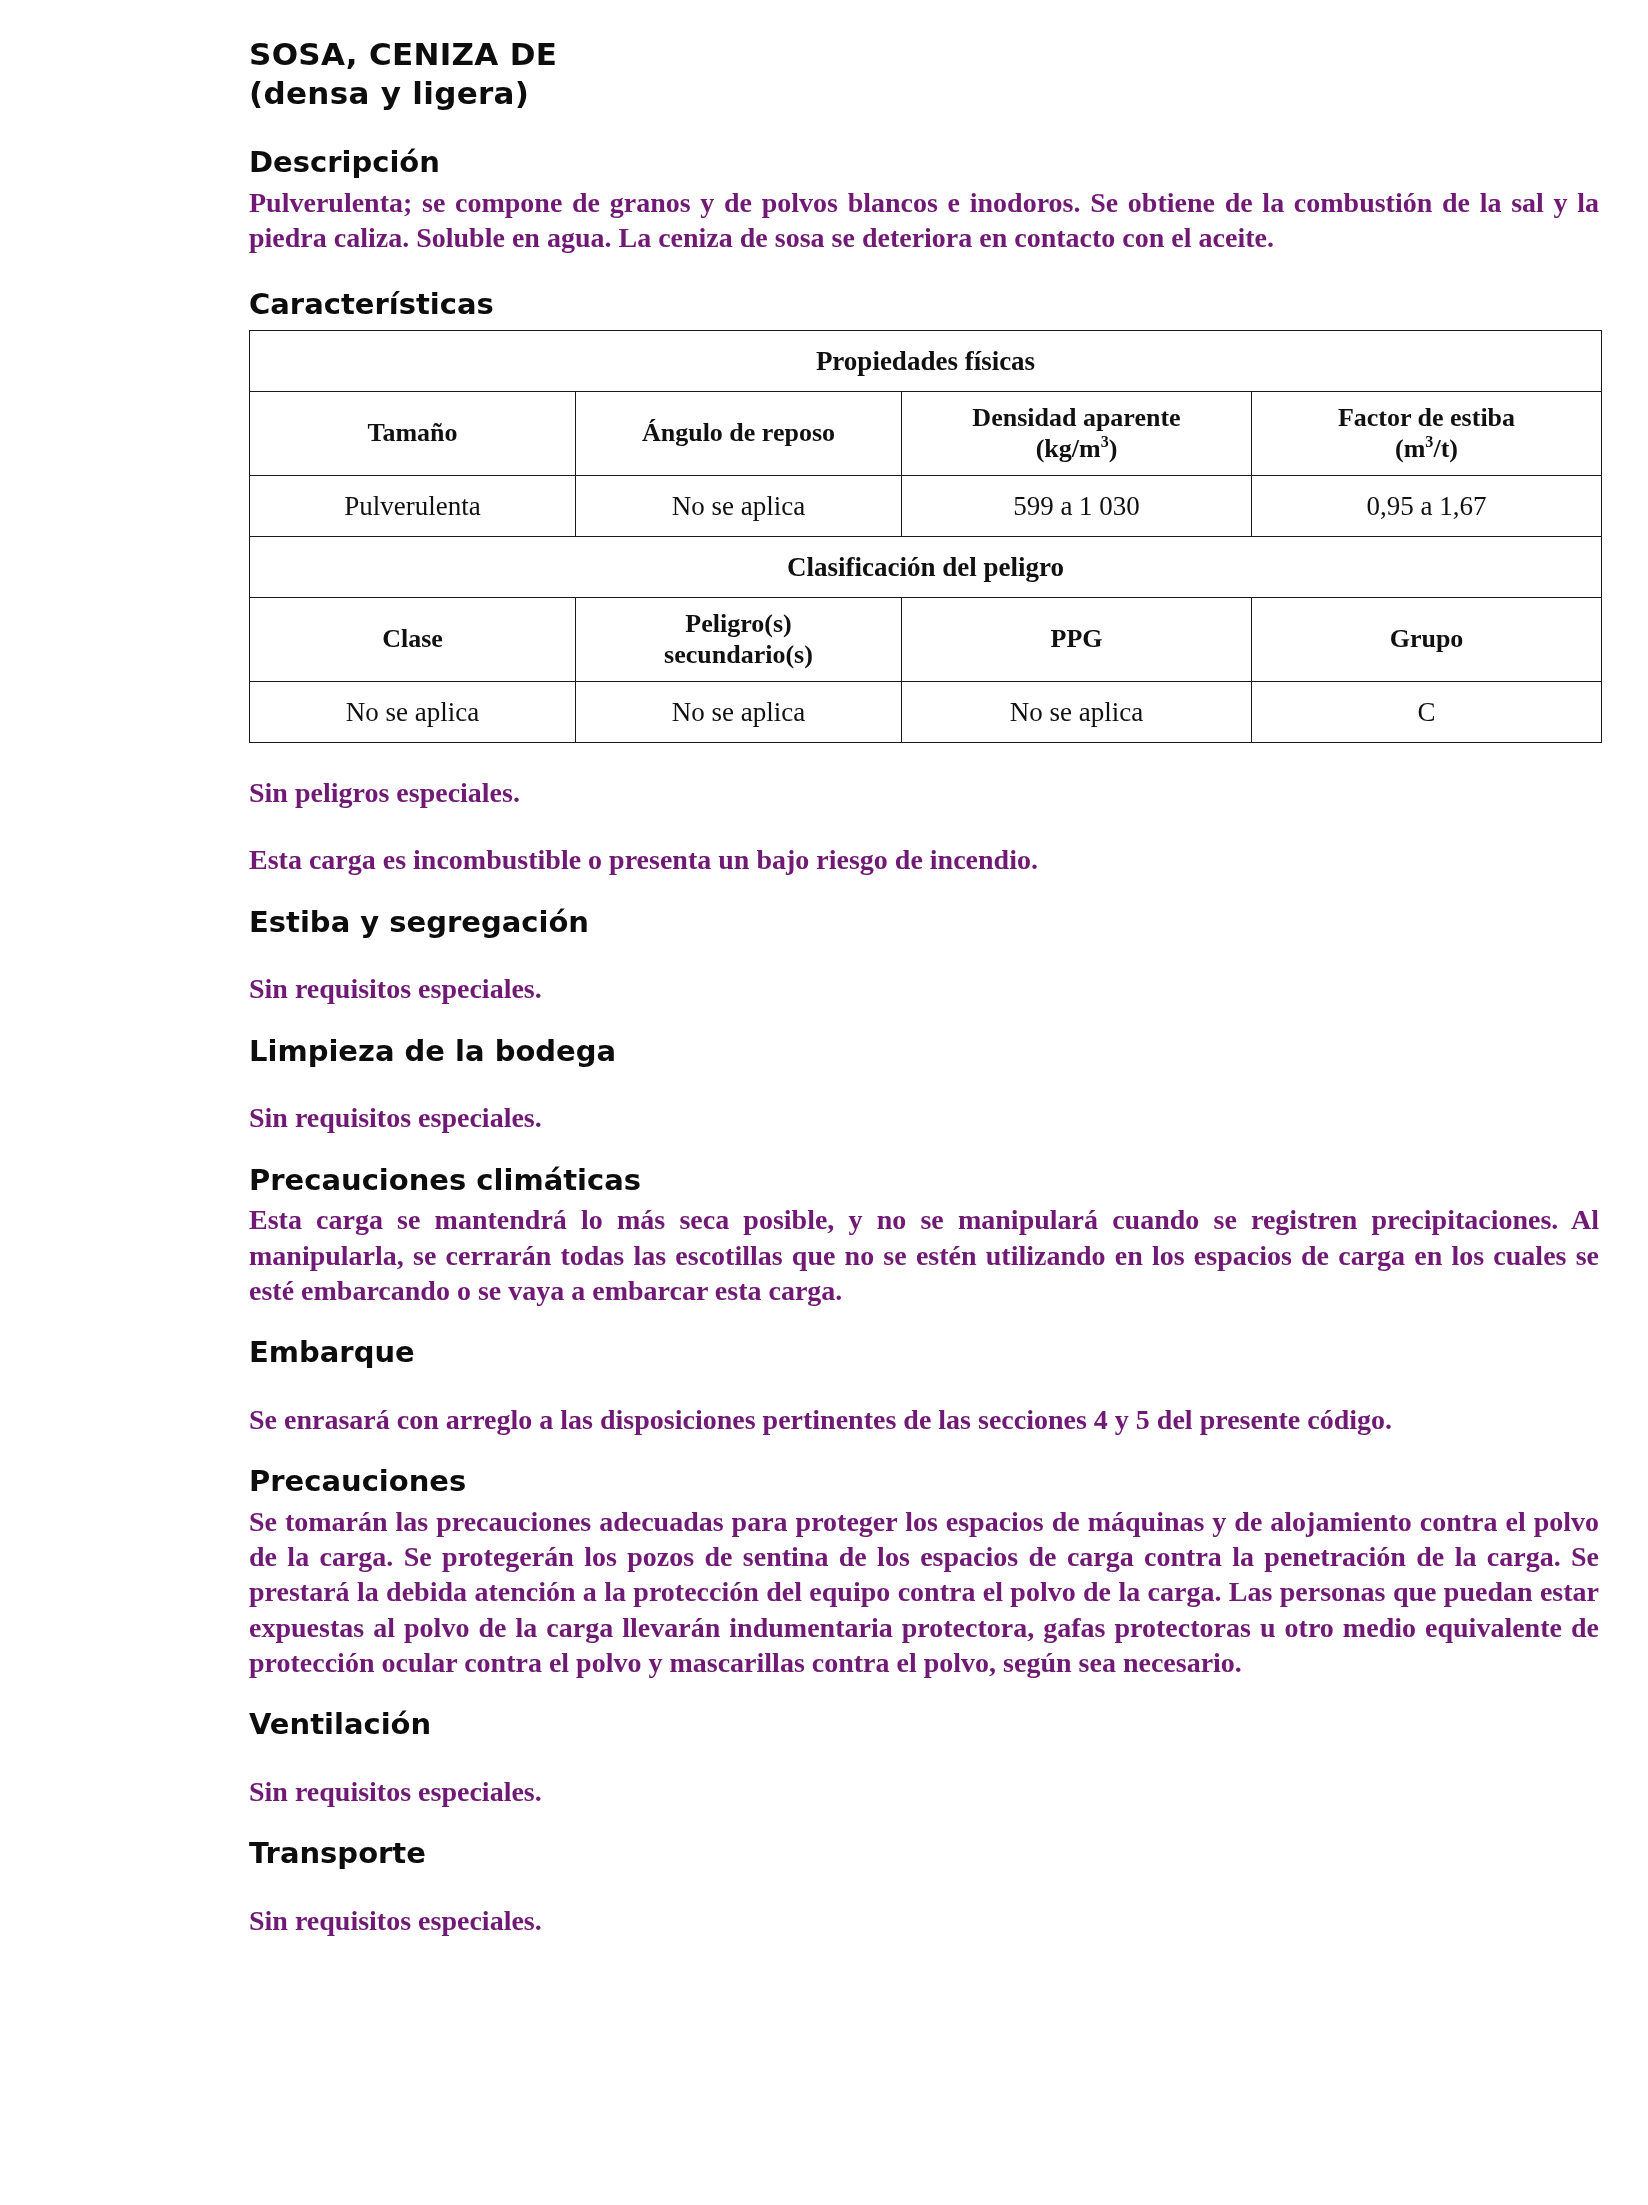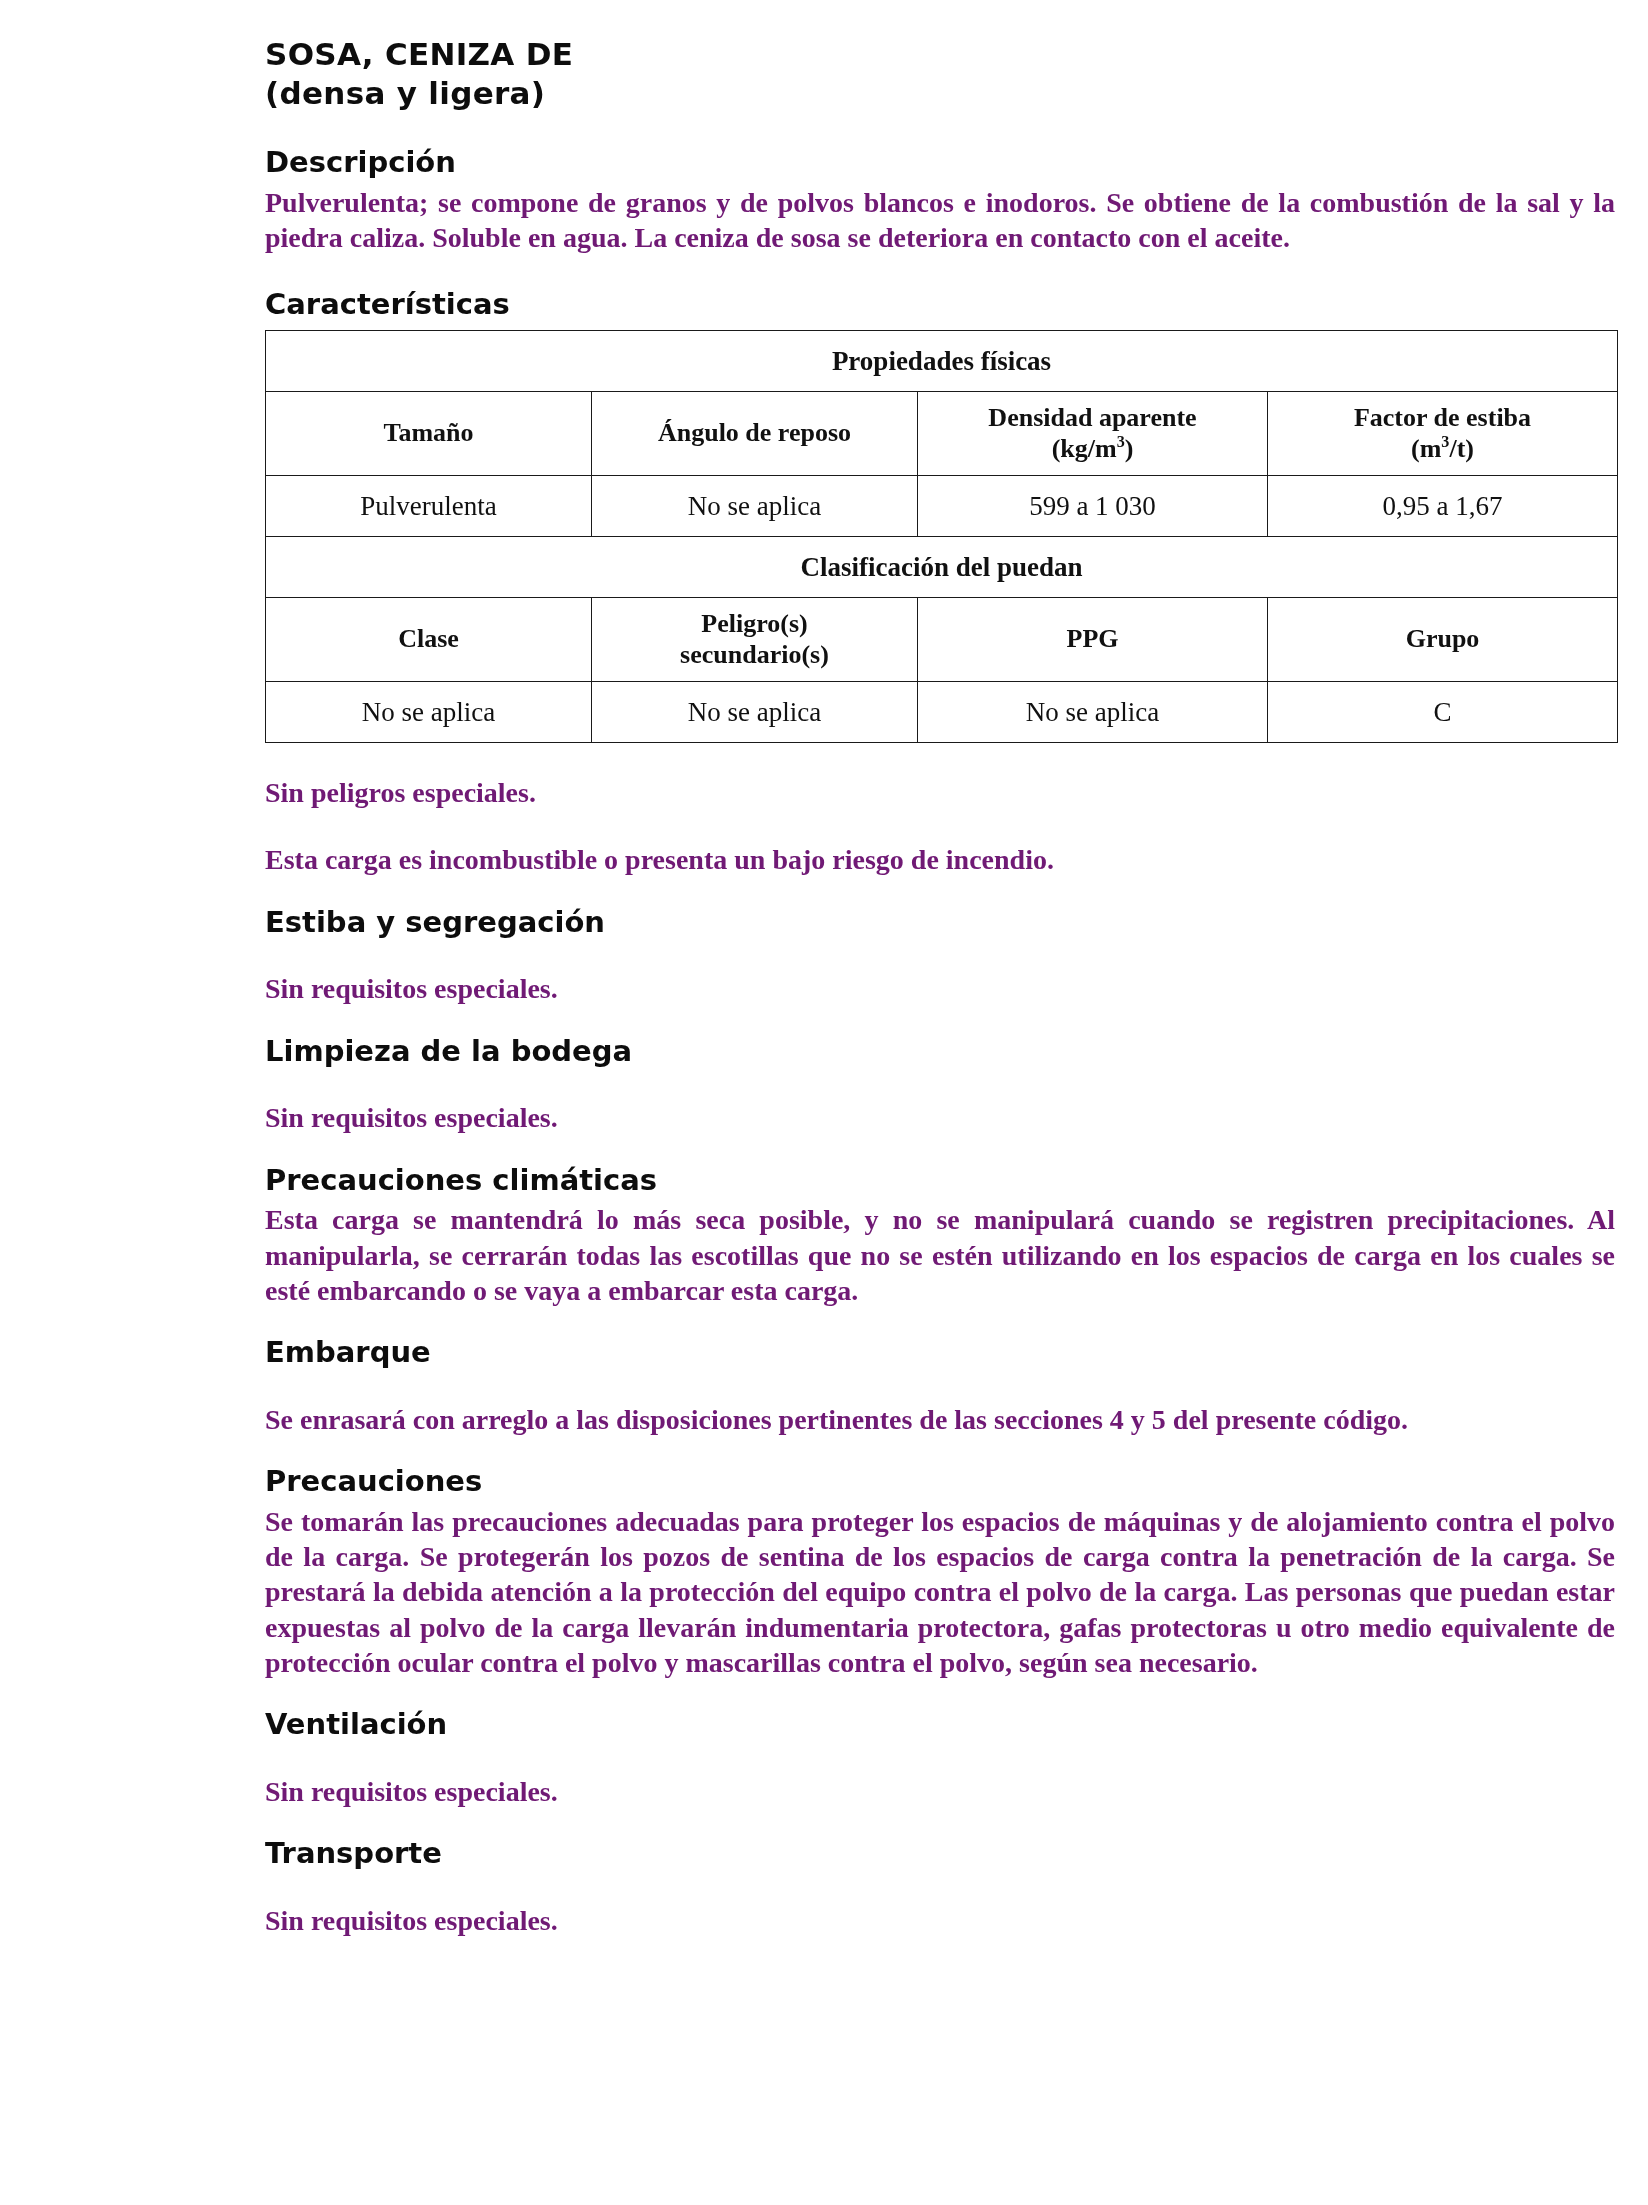--- a/index.html
+++ b/index.html
@@ -17,21 +17,21 @@
   }
   .page {
     position: relative;
     width: 1648px;
     height: 2205px;
     box-sizing: border-box;
     padding: 0;
   }
   .content {
     position: absolute;
-    left: 265px;
+    left: 249px;
     top: 35px;
     width: 1350px;
   }
 
   
   .doc-title {
     font-family: "DejaVu Sans", sans-serif;
     font-weight: bold;
     font-size: 31px;
     line-height: 1.26;
@@ -154,21 +154,21 @@
               <span class="l2"><span>(m</span><sup>3</sup><span>/t)</span></span>
             </td>
           </tr>
           <tr class="datarow">
             <td>Pulverulenta</td>
             <td>No se aplica</td>
             <td>599 a 1 030</td>
             <td>0,95 a 1,67</td>
           </tr>
           <tr class="bandrow">
-            <td colspan="4">Clasificación del puedan</td>
+            <td colspan="4">Clasificación del peligro</td>
           </tr>
           <tr class="hdrrow">
             <td>Clase</td>
             <td>
               <span>Peligro(s)</span>
               <span class="l2">secundario(s)</span>
             </td>
             <td>PPG</td>
             <td>Grupo</td>
           </tr>

